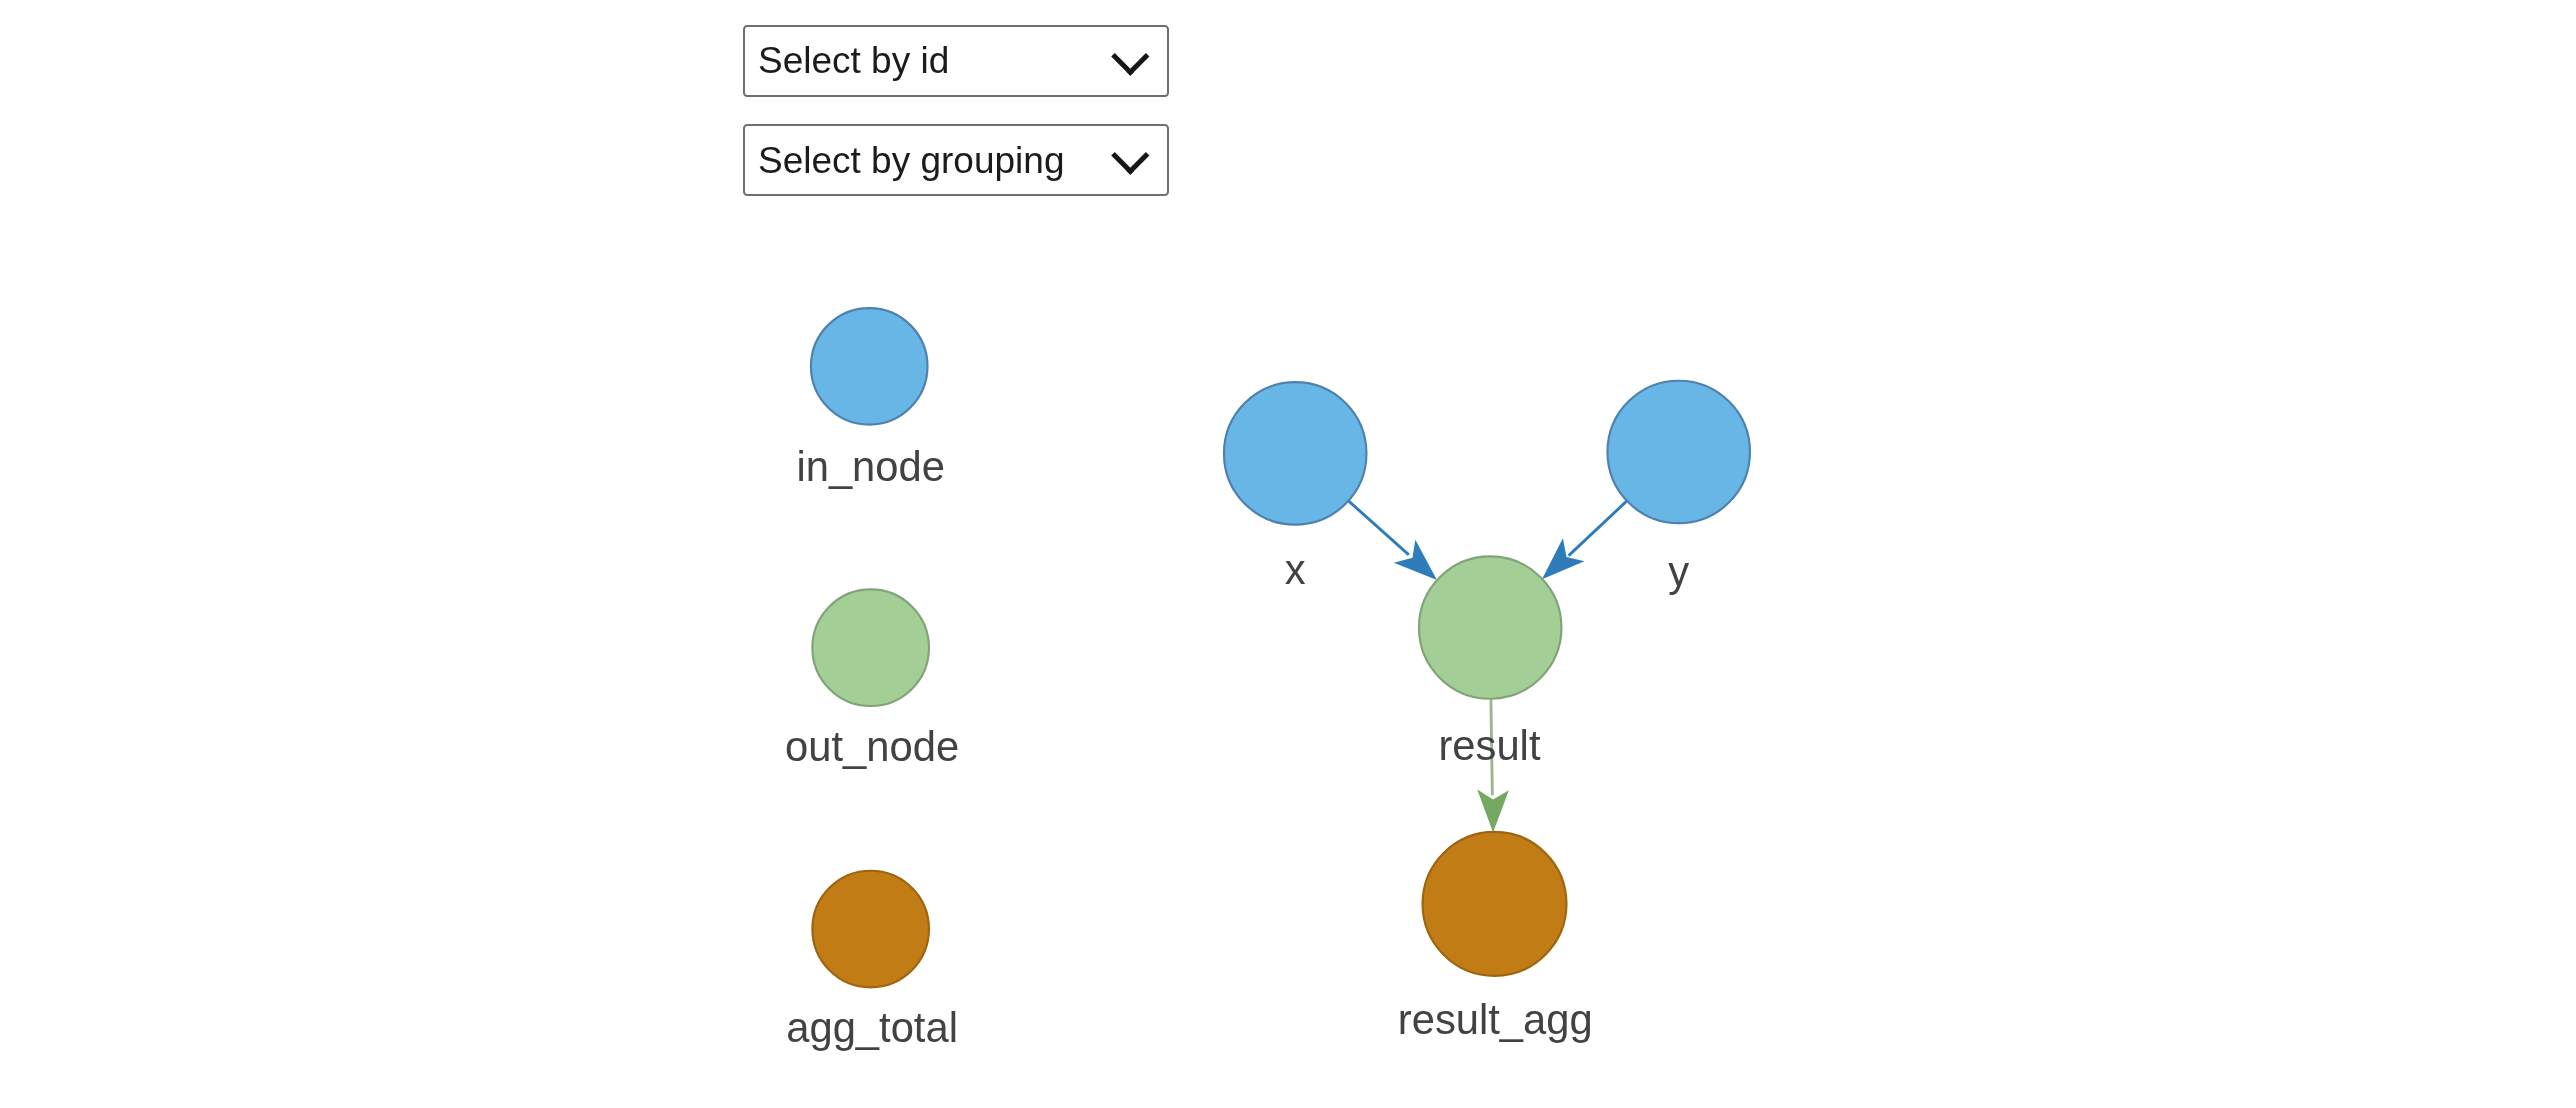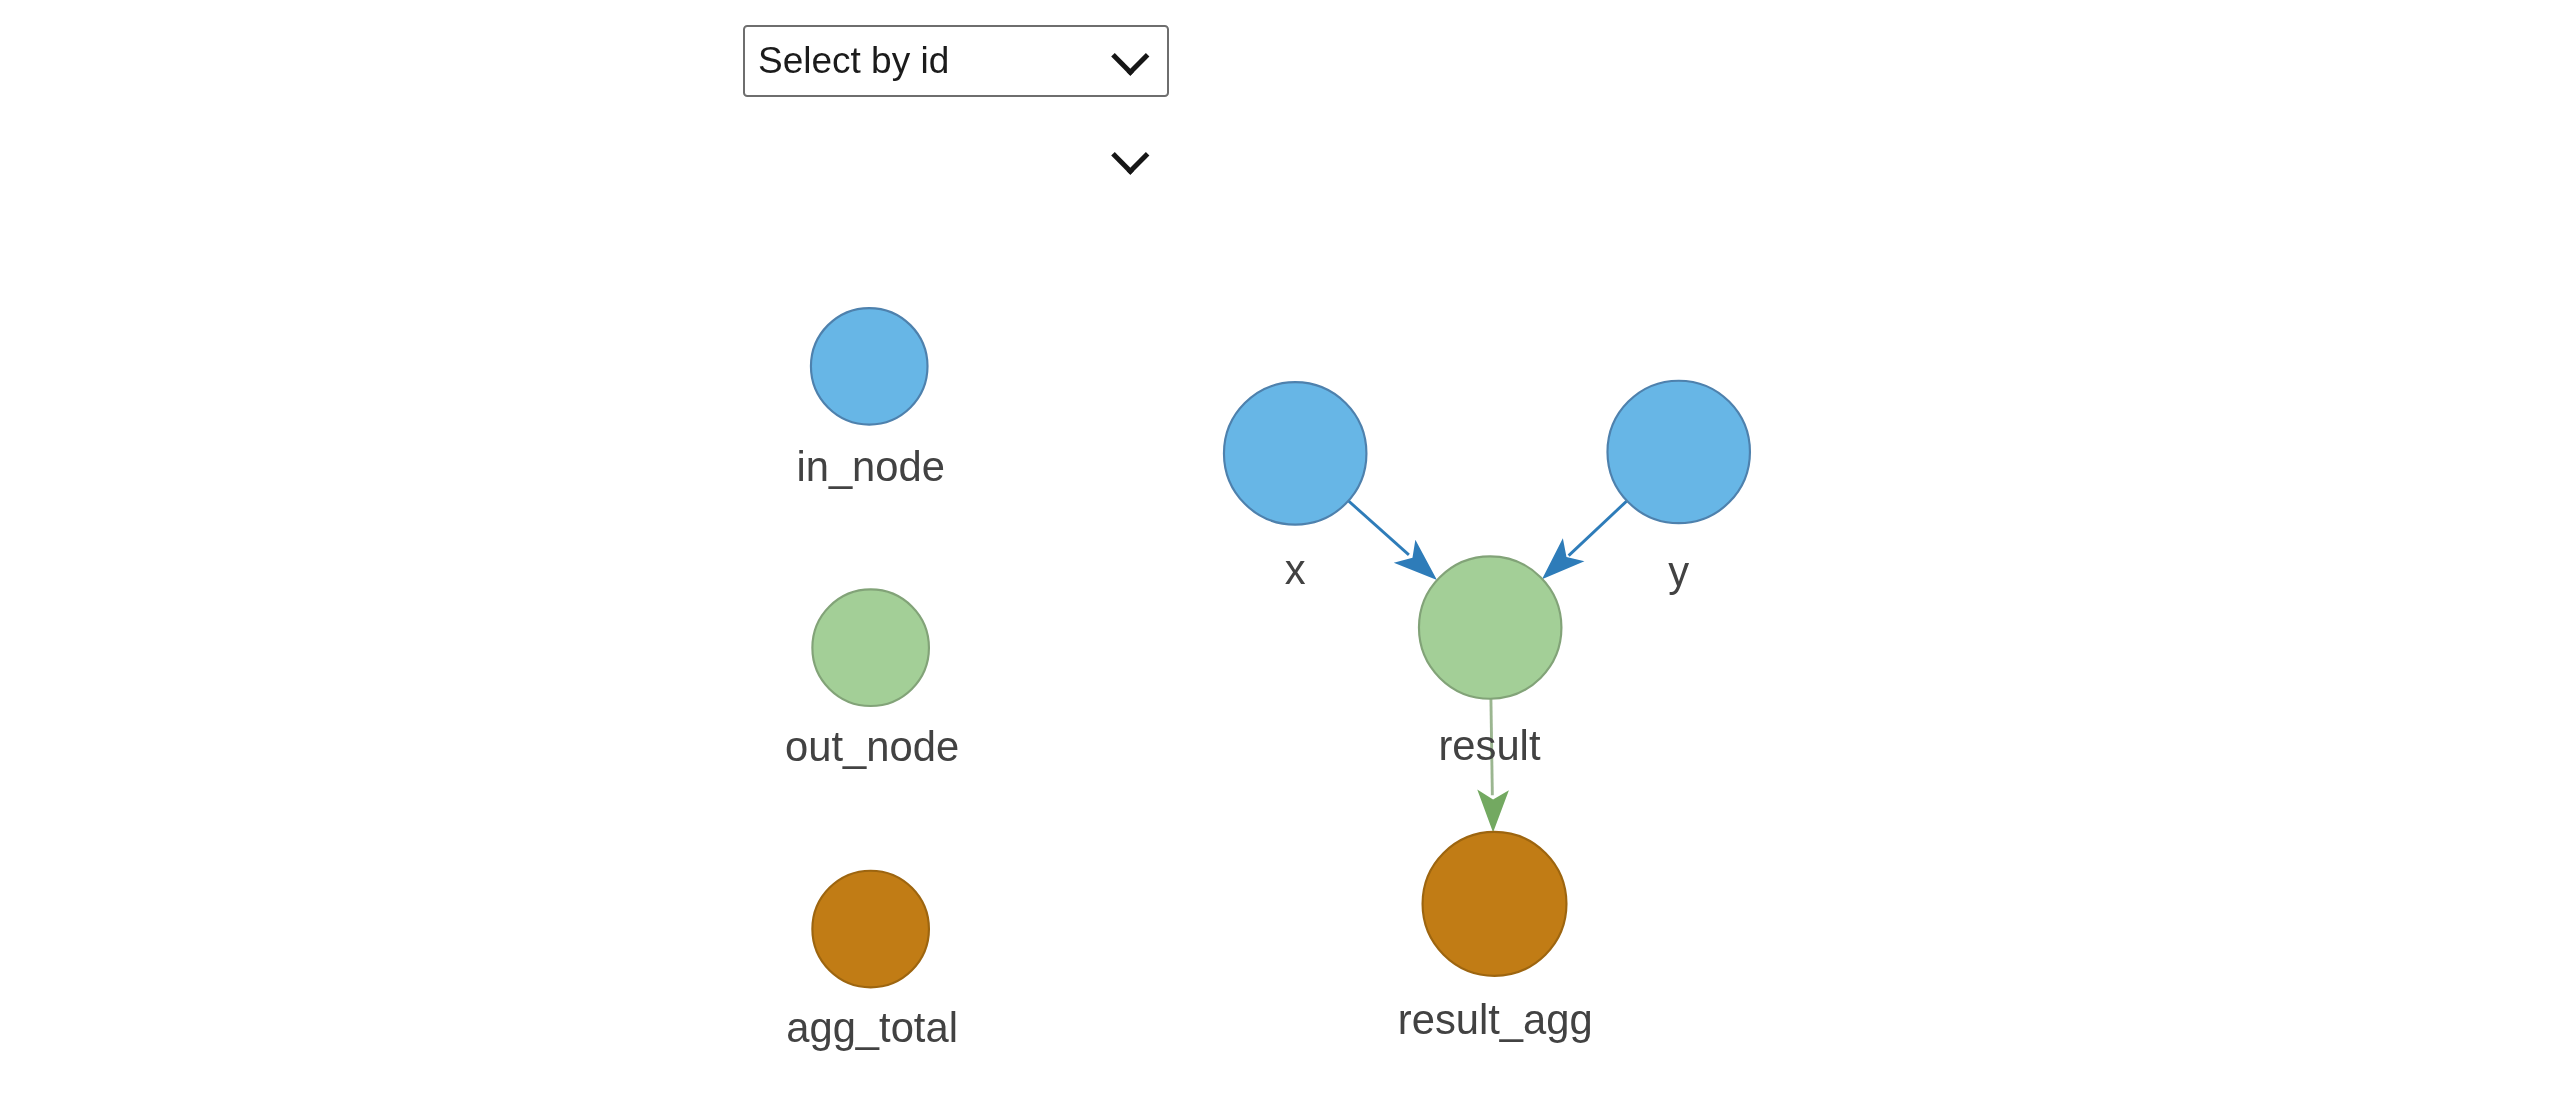--- a/index.html
+++ b/index.html
@@ -56,20 +56,23 @@
 </head>
 <body>
 
 <div class="canvas">
 
   <select class="ctrl" id="select-id">
     <option>Select by id</option>
   </select>
   <span class="chev" id="chev1"></span>
 
+  <select class="ctrl" id="select-grouping">
+    <option>Select by grouping</option>
+  </select>
   <span class="chev" id="chev2"></span>
 
   <svg class="viz" width="2576" height="1109" viewBox="0 0 3580 1541">
 
     <g>
       <circle cx="1208" cy="509" r="81" stroke-width="3" fill="#67b6e6" stroke="#4e81ad"></circle>
       <text x="1210" y="668" fill="#424242">in_node</text>
 
       <circle cx="1210" cy="900" r="81" stroke-width="3" fill="#a3cf97" stroke="#82a378"></circle>
       <text x="1212" y="1058" fill="#424242">out_node</text>

